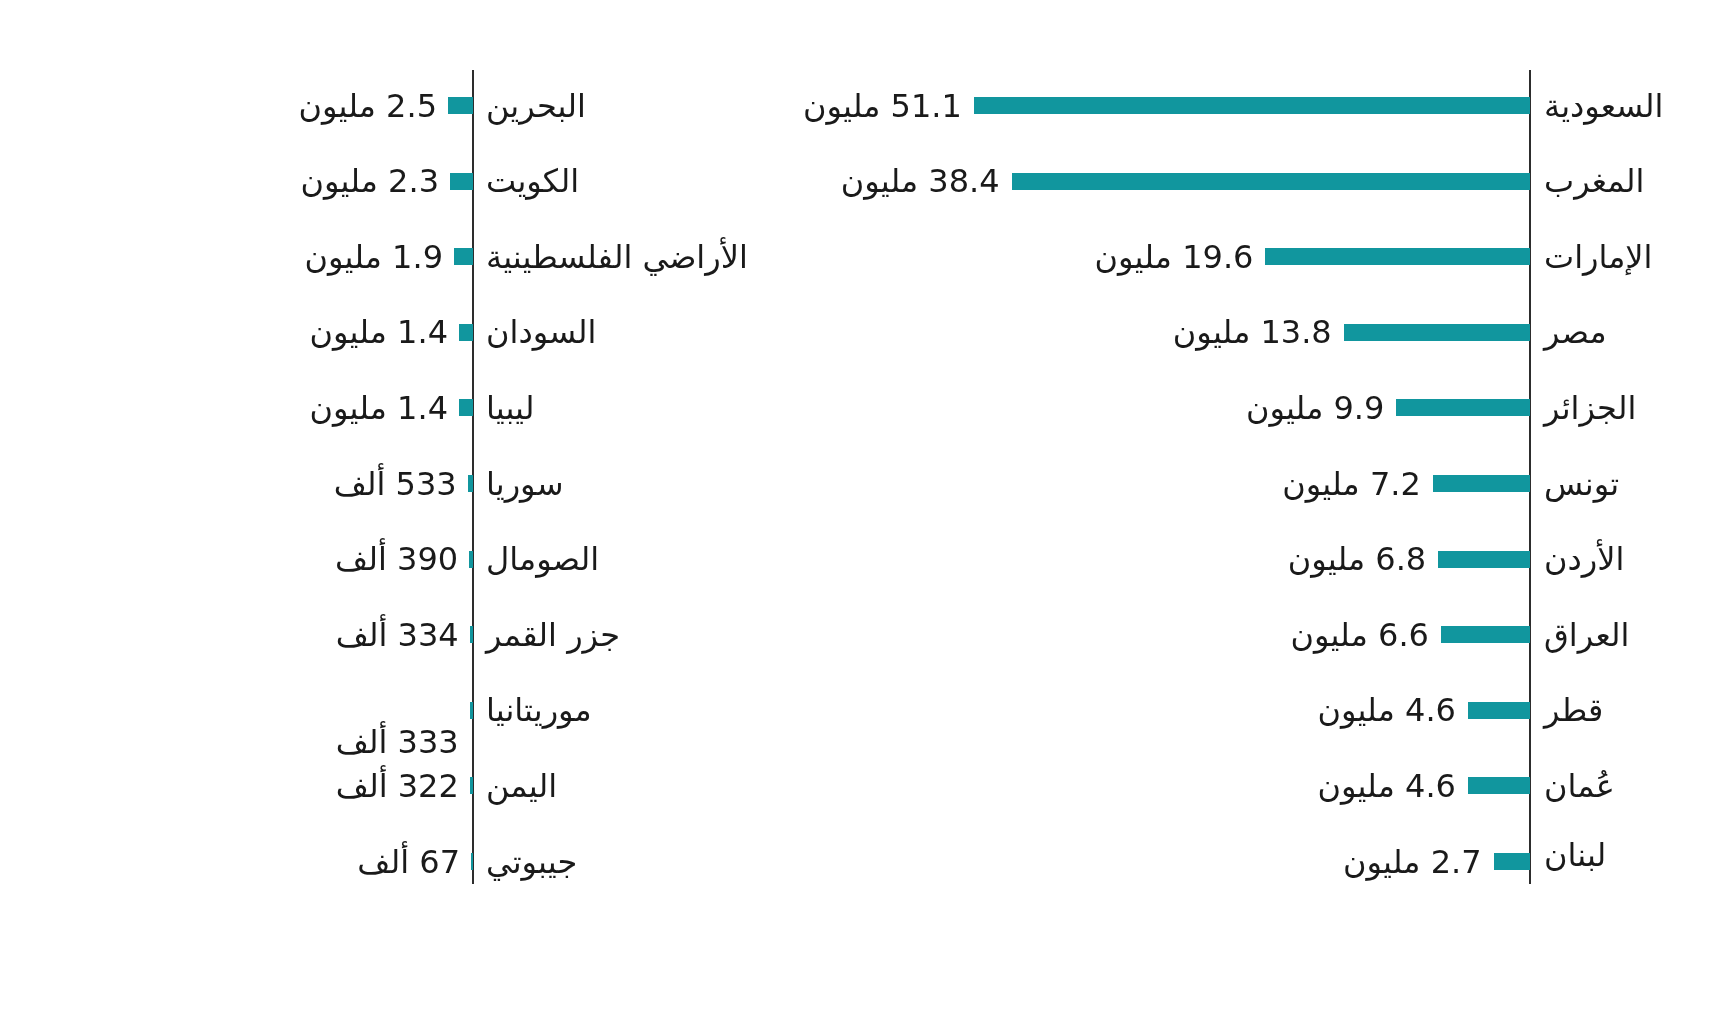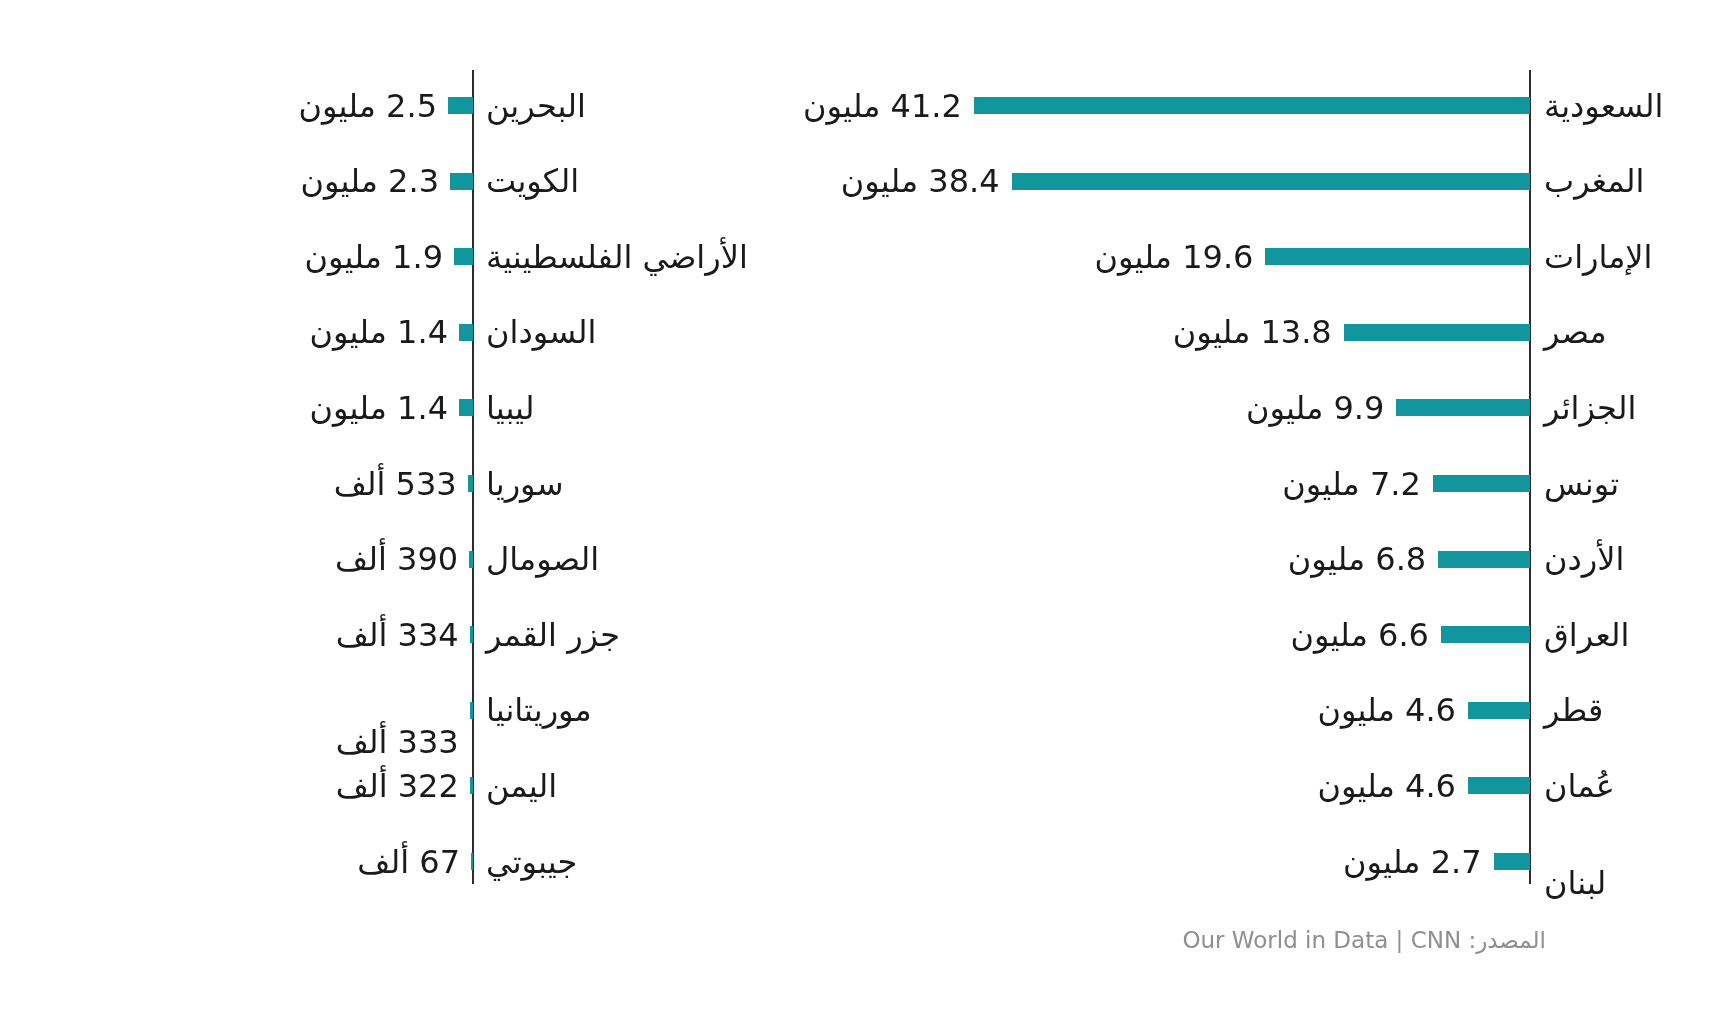--- a/index.html
+++ b/index.html
@@ -27,21 +27,21 @@
 <body>
 
 <div class="stage">
 
 
   <div id="columns-layer">
       <div class="">
         <div class="axis" style="left: 1529px; top: 70px; height: 814px;"></div>
         <div class="bar" style="left: 973.8px; top: 97px; width: 556.2px;"></div>
         <div class="row-label" style="left: 1544px; top: 83.5px;">السعودية</div>
-        <div class="row-label" style="right: 762.2px; top: 83.5px;">41.2 مليون</div>
+        <div class="row-label" style="right: 762.2px; top: 83.5px;">51.1 مليون</div>
         <div class="bar" style="left: 1011.6px; top: 172.6px; width: 518.4px;"></div>
         <div class="row-label" style="left: 1544px; top: 159.1px;">المغرب</div>
         <div class="row-label" style="right: 724.4px; top: 159.1px;">38.4 مليون</div>
         <div class="bar" style="left: 1265.4px; top: 248.2px; width: 264.6px;"></div>
         <div class="row-label" style="left: 1544px; top: 234.7px;">الإمارات</div>
         <div class="row-label" style="right: 470.6px; top: 234.7px;">19.6 مليون</div>
         <div class="bar" style="left: 1343.7px; top: 323.8px; width: 186.3px;"></div>
         <div class="row-label" style="left: 1544px; top: 310.3px;">مصر</div>
         <div class="row-label" style="right: 392.3px; top: 310.3px;">13.8 مليون</div>
         <div class="bar" style="left: 1396.35px; top: 399.4px; width: 133.65px;"></div>
@@ -56,21 +56,21 @@
         <div class="bar" style="left: 1440.9px; top: 626.2px; width: 89.1px;"></div>
         <div class="row-label" style="left: 1544px; top: 612.7px;">العراق</div>
         <div class="row-label" style="right: 295.1px; top: 612.7px;">6.6 مليون</div>
         <div class="bar" style="left: 1467.9px; top: 701.8px; width: 62.1px;"></div>
         <div class="row-label" style="left: 1544px; top: 688.3px;">قطر</div>
         <div class="row-label" style="right: 268.1px; top: 688.3px;">4.6 مليون</div>
         <div class="bar" style="left: 1467.9px; top: 777.4px; width: 62.1px;"></div>
         <div class="row-label" style="left: 1544px; top: 763.9px;">عُمان</div>
         <div class="row-label" style="right: 268.1px; top: 763.9px;">4.6 مليون</div>
         <div class="bar" style="left: 1493.55px; top: 853px; width: 36.45px;"></div>
-        <div class="row-label" style="left: 1544px; top: 861px;">لبنان</div>
+        <div class="row-label" style="left: 1544px; top: 833px;">لبنان</div>
         <div class="row-label" style="right: 242.45px; top: 839.5px;">2.7 مليون</div>
       </div>
       <div class="">
         <div class="axis" style="left: 472px; top: 70px; height: 814px;"></div>
         <div class="bar" style="left: 448px; top: 97px; width: 25px;"></div>
         <div class="row-label" style="left: 486px; top: 83.5px;">البحرين</div>
         <div class="row-label" style="right: 1287px; top: 83.5px;">2.5 مليون</div>
         <div class="bar" style="left: 450px; top: 172.6px; width: 23px;"></div>
         <div class="row-label" style="left: 486px; top: 159.1px;">الكويت</div>
         <div class="row-label" style="right: 1285px; top: 159.1px;">2.3 مليون</div>
@@ -98,16 +98,15 @@
         <div class="bar" style="left: 469.78px; top: 777.4px; width: 3.22px;"></div>
         <div class="row-label" style="left: 486px; top: 763.9px;">اليمن</div>
         <div class="row-label" style="right: 1265.22px; top: 763.9px;">322 ألف</div>
         <div class="bar" style="left: 471px; top: 853px; width: 2px;"></div>
         <div class="row-label" style="left: 486px; top: 839.5px;">جيبوتي</div>
         <div class="row-label" style="right: 1264px; top: 839.5px;">67 ألف</div>
       </div>
     </div>
 
   <div class="footer">
-    <div>المصدر: Our World in Data | CNN</div>
   </div>
 
 </div>
 
 </body></html>

